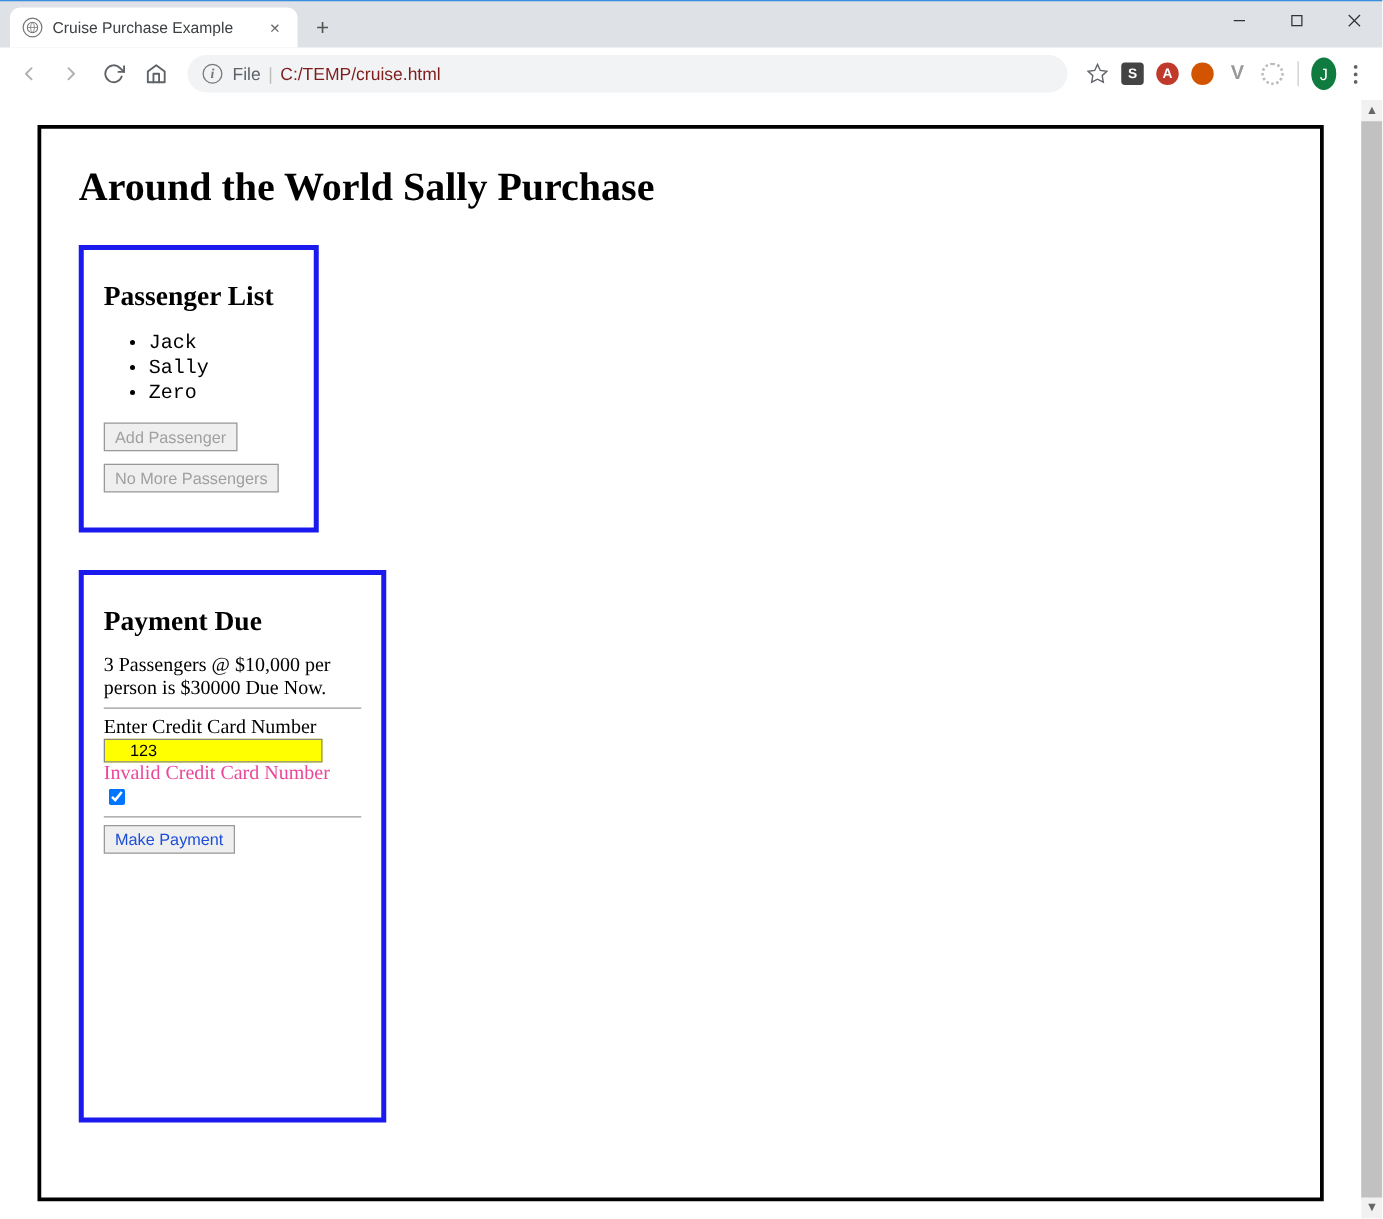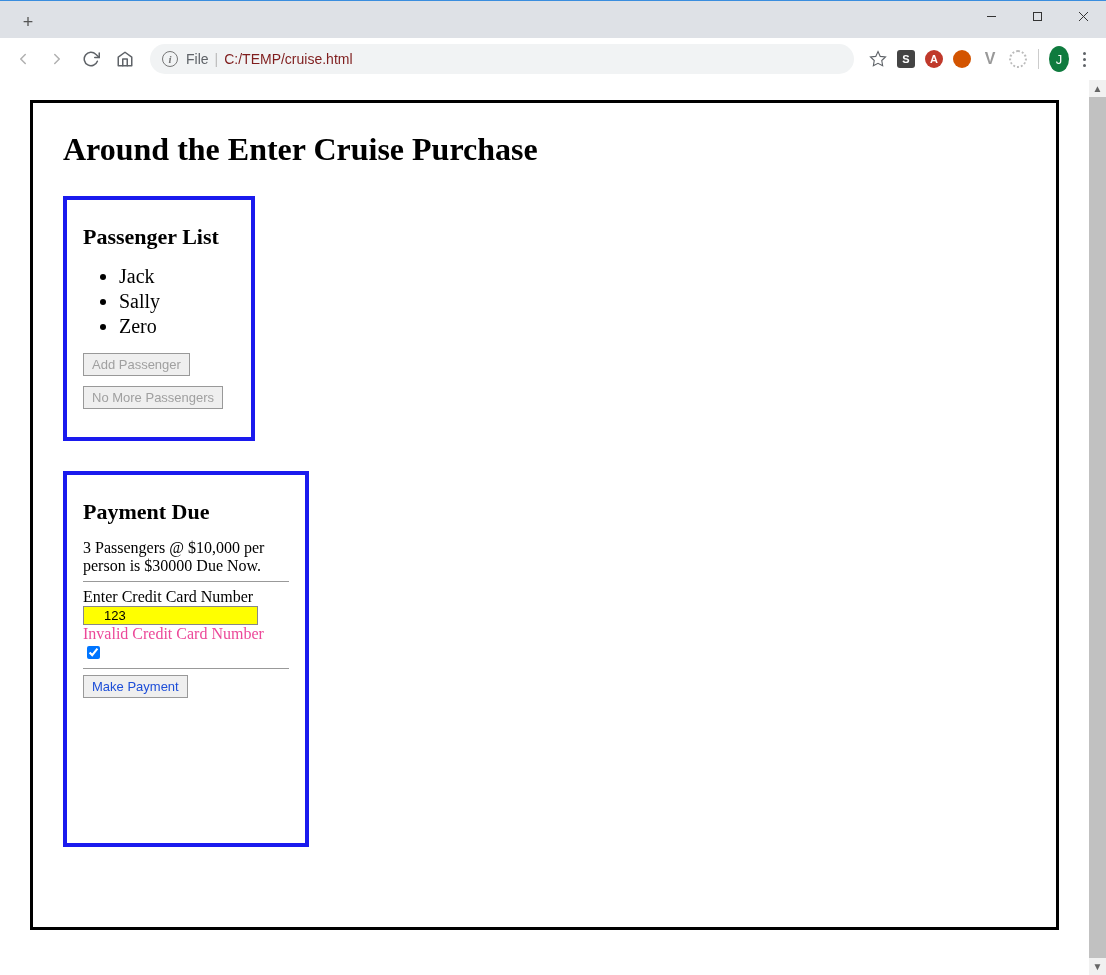--- a/index.html
+++ b/index.html
@@ -128,32 +128,32 @@
     font-weight:bold;
     font-size:32px;
     margin:8px 0 28px 0;
   }
   .panel {
     border:4px solid #1a1aee;
     padding:14px 16px 18px 16px;
     margin-bottom:30px;
   }
   .panel-passenger { width:192px; }
-  .panel-payment { width:246px; height:376px; }
+  .panel-payment { width:246px; height:442px; }
   h2.panel-title {
     font-family:"Times New Roman",serif;
     font-weight:bold;
     font-size:22px;
     margin:10px 0 14px 0;
   }
   .panel ul {
     margin:0 0 14px 0;
     padding-left:36px;
-    font-family:Liberation Serif, serif;
-    font-size:20px;
+    font-family:Liberation Mono, monospace;
+    font-size:16px;
   }
   .panel ul li { margin:0; line-height:1.25;}
   .btn {
     display:inline-block;
     background:#efefef;
     border:1px solid #999;
     padding:3px 8px;
     font-family:Arial,sans-serif;
     font-size:13px;
     color:#1d4ed8;
@@ -173,20 +173,30 @@
   }
   .err { color:#ec4899; }
   .agree-row { display:flex;align-items:flex-start;gap:4px;}
   .agree-row input[type=checkbox]{margin-top:3px;}
 </style>
 </head>
 <body>
 
 <div class="browser-chrome">
   <div class="tab-strip">
+    <div class="tab">
+      <span class="favicon">
+        <svg viewBox="0 0 24 24">
+            <circle cx="12" cy="12" r="10" fill="none" stroke="#777" stroke-width="2"></circle>
+            <path d="M2 12h20M12 2a15 15 0 010 20M12 2a15 15 0 000 20" fill="none" stroke="#777" stroke-width="1.5"></path>
+          </svg>
+      </span>
+      <span class="tab-title">Cruise Purchase Example</span>
+      <span class="tab-close">×</span>
+    </div>
     <div class="new-tab-btn">+</div>
     <div class="win-controls">
       <div class="win-btn">
           <svg viewBox="0 0 11 11">
             <line x1="1" y1="5.5" x2="10" y2="5.5"></line>
           </svg>
         </div>
       <div class="win-btn">
           <svg viewBox="0 0 11 11">
             <rect x="1.5" y="1.5" width="8" height="8"></rect>
@@ -258,21 +268,21 @@
           <span></span>
         </div>
     </div>
   </div>
 </div>
 
 <div class="viewport">
   <div class="page">
     <div class="page-outer">
 
-      <h1 class="page-title">Around the Enter Cruise Purchase</h1>
+      <h1 class="page-title">Around the World Sally Purchase</h1>
 
       <div class="panel panel-passenger">
         <h2 class="panel-title">Passenger List</h2>
         <ul>
           <li>Jack</li>
           <li>Sally</li>
           <li>Zero</li>
         </ul>
         <button class="btn disabled">Add Passenger</button><br>
         <button class="btn disabled">No More Passengers</button>

